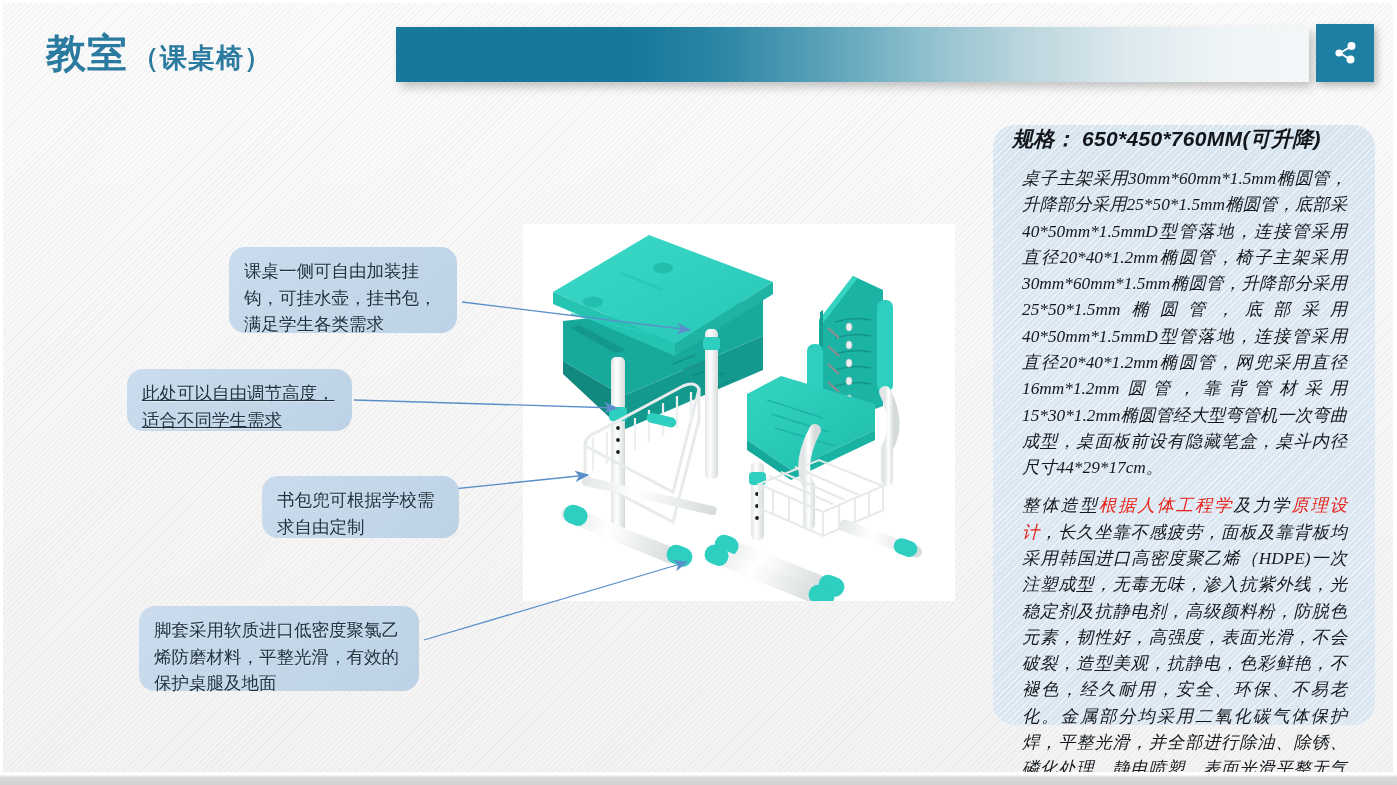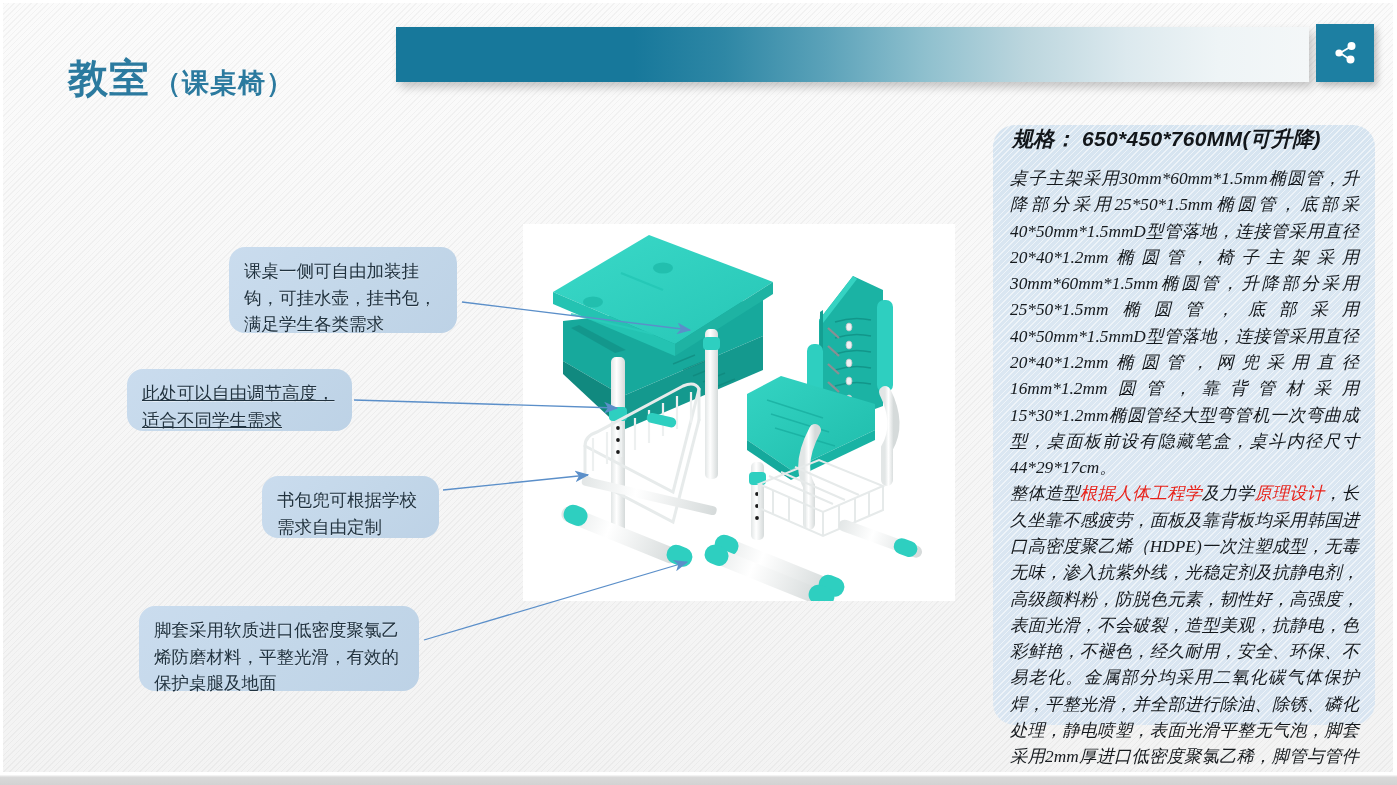--- a/index.html
+++ b/index.html
@@ -18,23 +18,23 @@
   }
   
   .edge-left{position:absolute;left:0;top:0;width:3px;height:785px;background:#ffffff;}
   .edge-right{position:absolute;right:0;top:0;width:4px;height:785px;background:#ffffff;}
   .edge-bottom{position:absolute;left:0;bottom:0;width:1397px;height:13px;
     background:linear-gradient(180deg,#ffffff 0%,#ffffff 20%,#d9d9d9 40%,#d2d2d2 100%);}
   .edge-top{position:absolute;left:0;top:0;width:1397px;height:3px;background:#ffffff;}
 
   
   .page-title{
-    position:absolute;left:68px;top:26px;
+    position:absolute;left:46px;top:26px;
     font-family:"Liberation Serif","DejaVu Serif",serif;
-    color:#2b7a9f;letter-spacing:1px;white-space:nowrap;margin-top:25px;
+    color:#2b7a9f;letter-spacing:1px;white-space:nowrap;
   }
   .page-title .big{font-size:40px;font-weight:700;}
   .page-title .sub{font-size:27px;font-weight:600;margin-left:4px;}
 
   .header-bar{
     position:absolute;left:396px;top:27px;width:913px;height:55px;
     background:linear-gradient(90deg,
        #17789b 0%, #17789b 26%, #2e87a5 36%, #5ba2b9 47%,
        #8fc0ce 58%, #bcd6de 69%, #dce9ee 80%, #eef4f6 90%, #f4f7f8 100%);
     box-shadow:4px 5px 9px rgba(0,0,0,0.22);
@@ -64,21 +64,21 @@
     position:absolute;
     background:linear-gradient(135deg,#cadcee 0%,#c3d7e9 55%,#bdd2e6 100%);
     border-radius:16px;
     font-family:"Liberation Serif","DejaVu Serif",serif;
     color:#20323f;font-size:17.5px;line-height:1.52;
     padding:11px 15px 12px 15px;box-sizing:border-box;
     text-shadow:0 1px 0 rgba(255,255,255,0.35);
   }
   #callout-0{left:229px;top:247px;width:228px;height:86px;}
   #callout-1{left:127px;top:369px;width:225px;height:62px;text-decoration:underline;}
-  #callout-2{left:262px;top:476px;width:177px;height:62px;}
+  #callout-2{left:262px;top:476px;width:197px;height:62px;}
   #callout-3{left:139px;top:606px;width:280px;height:85px;}
 
   .lines{position:absolute;left:0;top:0;width:1397px;height:785px;pointer-events:none;}
 
   
   .spec-panel{
     position:absolute;left:993px;top:125px;width:382px;height:600px;
     background:
       repeating-linear-gradient(135deg,
         rgba(255,255,255,0.55) 0px, rgba(255,255,255,0.55) 1px,
@@ -86,21 +86,21 @@
       linear-gradient(180deg,#d6e4f0 0%,#dbe7f2 40%,#d9e5f1 100%);
     border-radius:22px;
     padding:0 16px 14px 17px;box-sizing:border-box;font-style:italic;
   }
   .spec-title{
     font-size:21px;font-weight:700;color:#12161a;letter-spacing:0.3px;
     margin:0 0 13px 2px;white-space:nowrap;
   }
   .spec-body{
     font-family:"Liberation Serif","DejaVu Serif",serif;
-    font-size:17.3px;line-height:1.52;color:#15191d;margin:0;
+    font-size:17.3px;line-height:1.52;color:#15191d;margin:12px;
     text-align:justify;
   }
   .spec-body .hl{color:#e8221a;}
 </style>
 </head>
 <body>
 
 <div id="slide">
 
   <div class="edge-top"></div>

